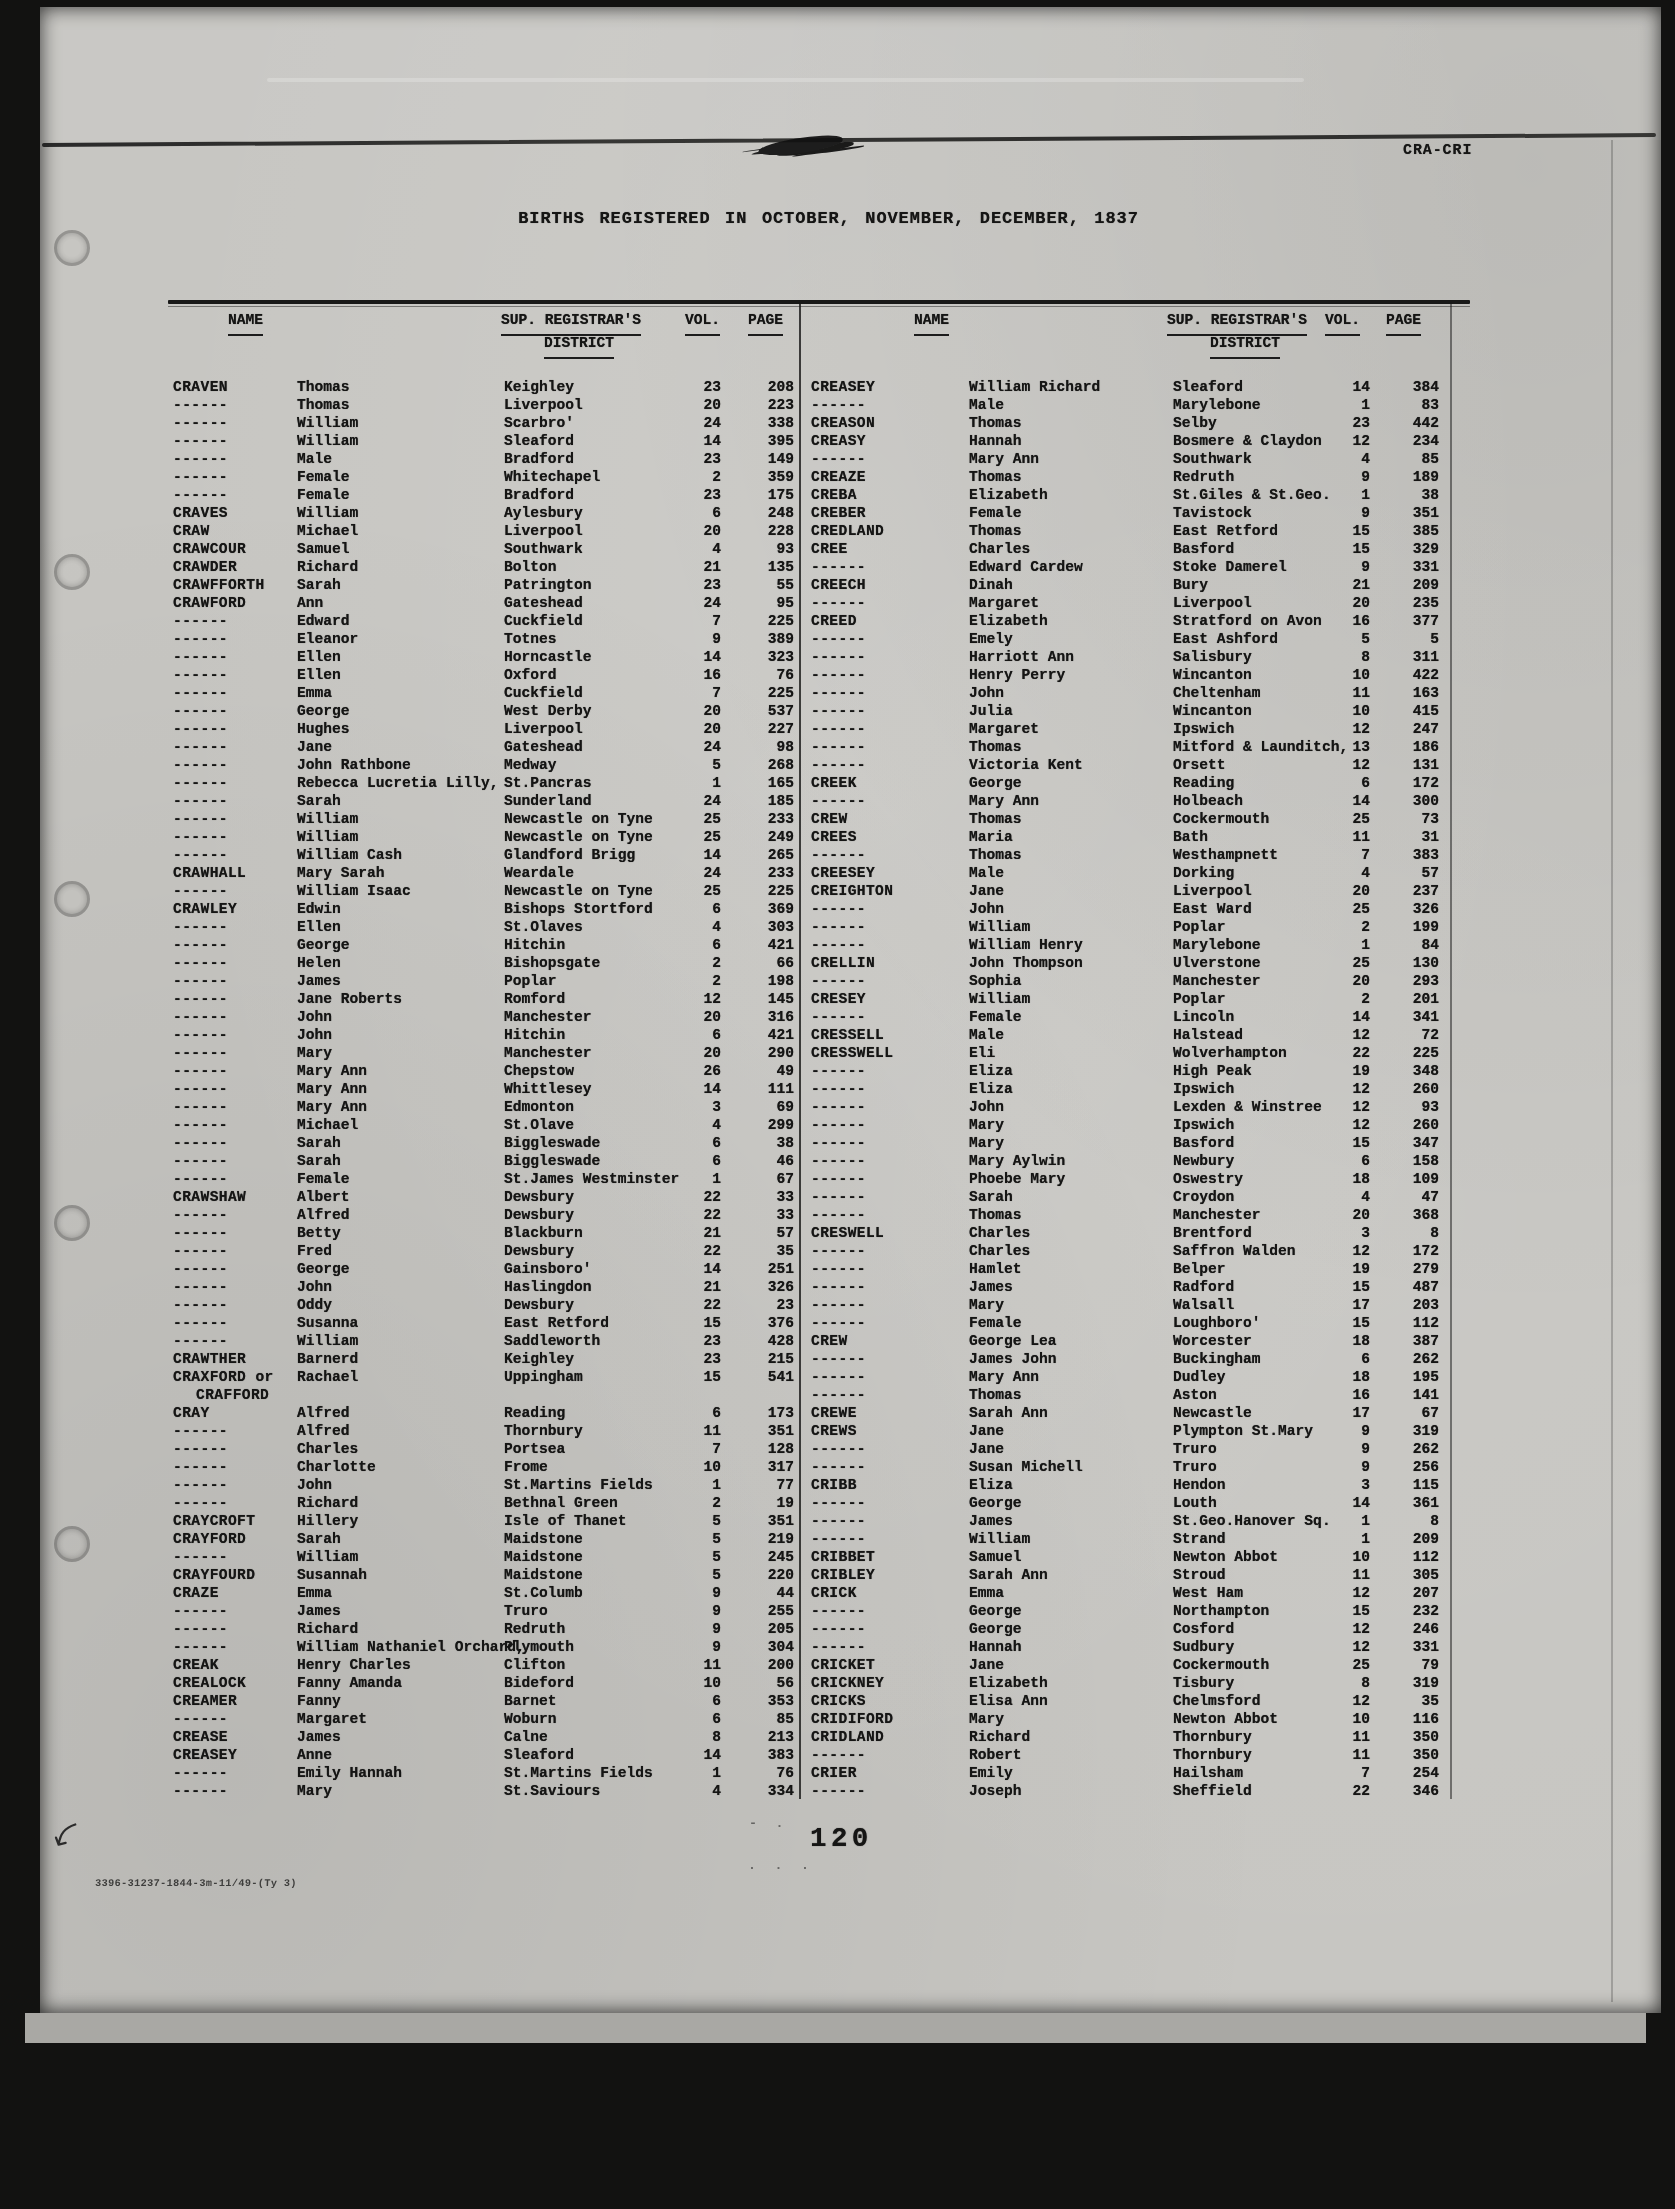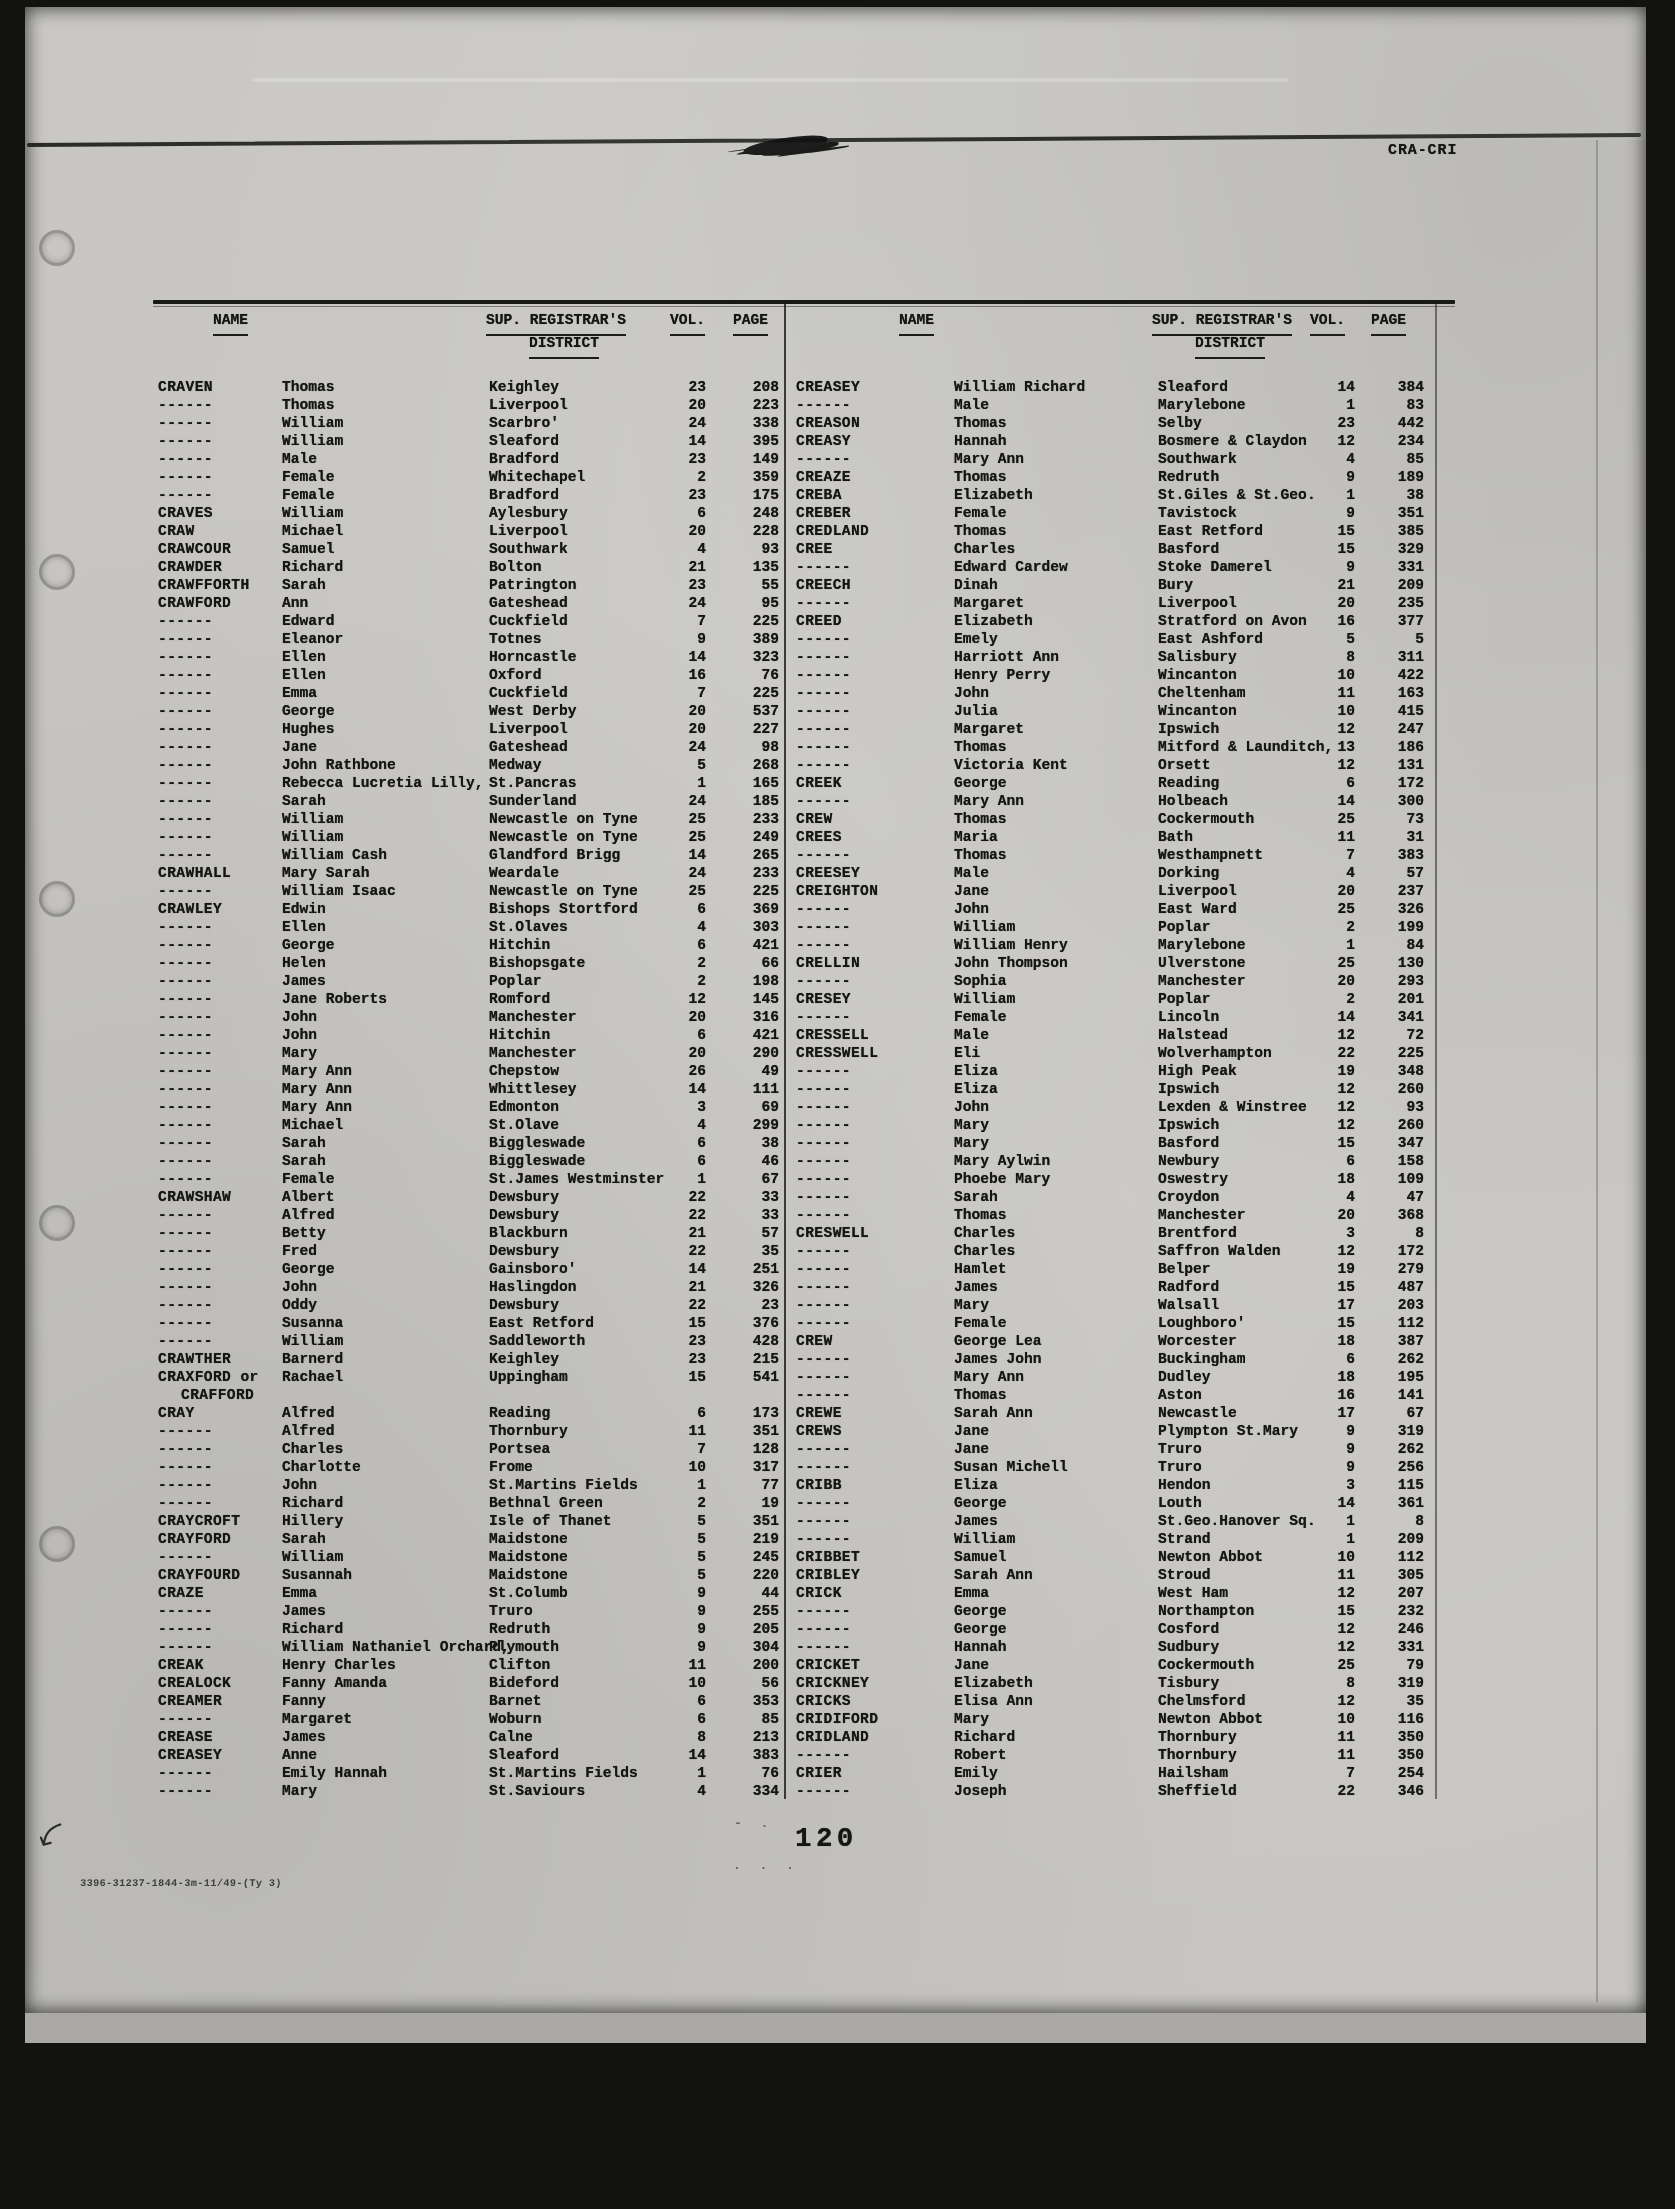--- a/index.html
+++ b/index.html
@@ -3,21 +3,21 @@
 <meta charset="utf-8">
 <style>
   html,body{margin:0;padding:0;}
   body{
     width:1676px;height:2210px;position:relative;overflow:hidden;
     background:#121211;
     font-family:"Liberation Mono","DejaVu Sans Mono",monospace;
   }
   
   .paper{
-    position:absolute;left:25px;top:7px;width:1621px;height:2006px;
+    position:absolute;left:40px;top:7px;width:1621px;height:2006px;
     background:
       radial-gradient(ellipse at 50% 28%, rgba(255,255,255,.10), transparent 62%),
       radial-gradient(ellipse at 12% 88%, rgba(0,0,0,.07), transparent 52%),
       radial-gradient(ellipse at 92% 8%, rgba(0,0,0,.06), transparent 45%),
       radial-gradient(ellipse at 80% 60%, rgba(255,255,255,.05), transparent 50%),
       #c7c6c2;
     box-shadow:0 0 19.5px rgba(0,0,0,.8) inset;
   }
   .bottom-step{position:absolute;left:25px;top:2013px;width:1621px;height:30px;background:#a9a8a4;}
   .top-strip{position:absolute;left:0;top:0;width:100%;height:133px;background:rgba(255,255,255,.05);}
@@ -91,20 +91,21 @@
 
   <div class="hole" style="top:223px"></div>
   <div class="hole" style="top:547px"></div>
   <div class="hole" style="top:874px"></div>
   <div class="hole" style="top:1198px"></div>
   <div class="hole" style="top:1519px"></div>
 
   <div class="smudge"></div>
 
   <div class="corner-label ink">CRA-CRI</div>
+  <div class="doc-title ink">BIRTHS REGISTERED IN OCTOBER, NOVEMBER, DECEMBER, 1837</div>
 
   <div class="table">
     <div class="toprule"></div>
     <div class="toprule2"></div>
     <div class="vdivider"></div>
     <div class="vdivider right-edge"></div>
 
     <div class="half left">
       <div class="hdr ink">
         <span class="h-name">NAME</span>

